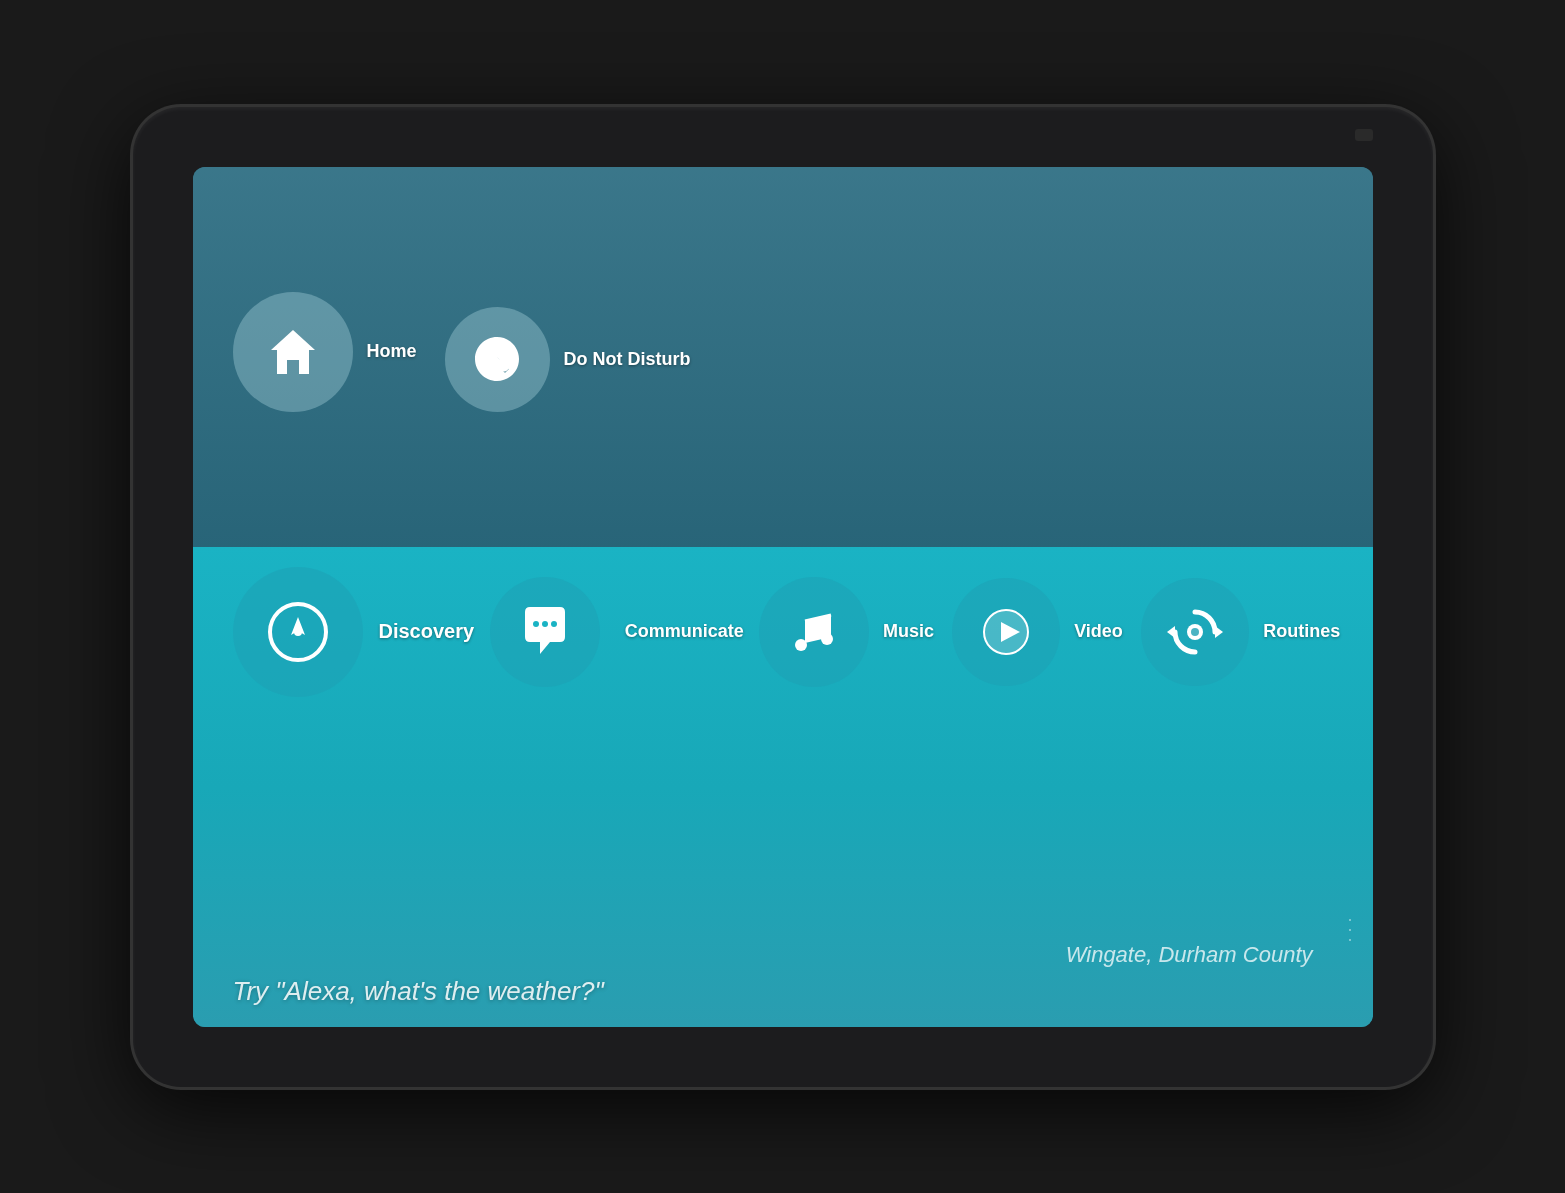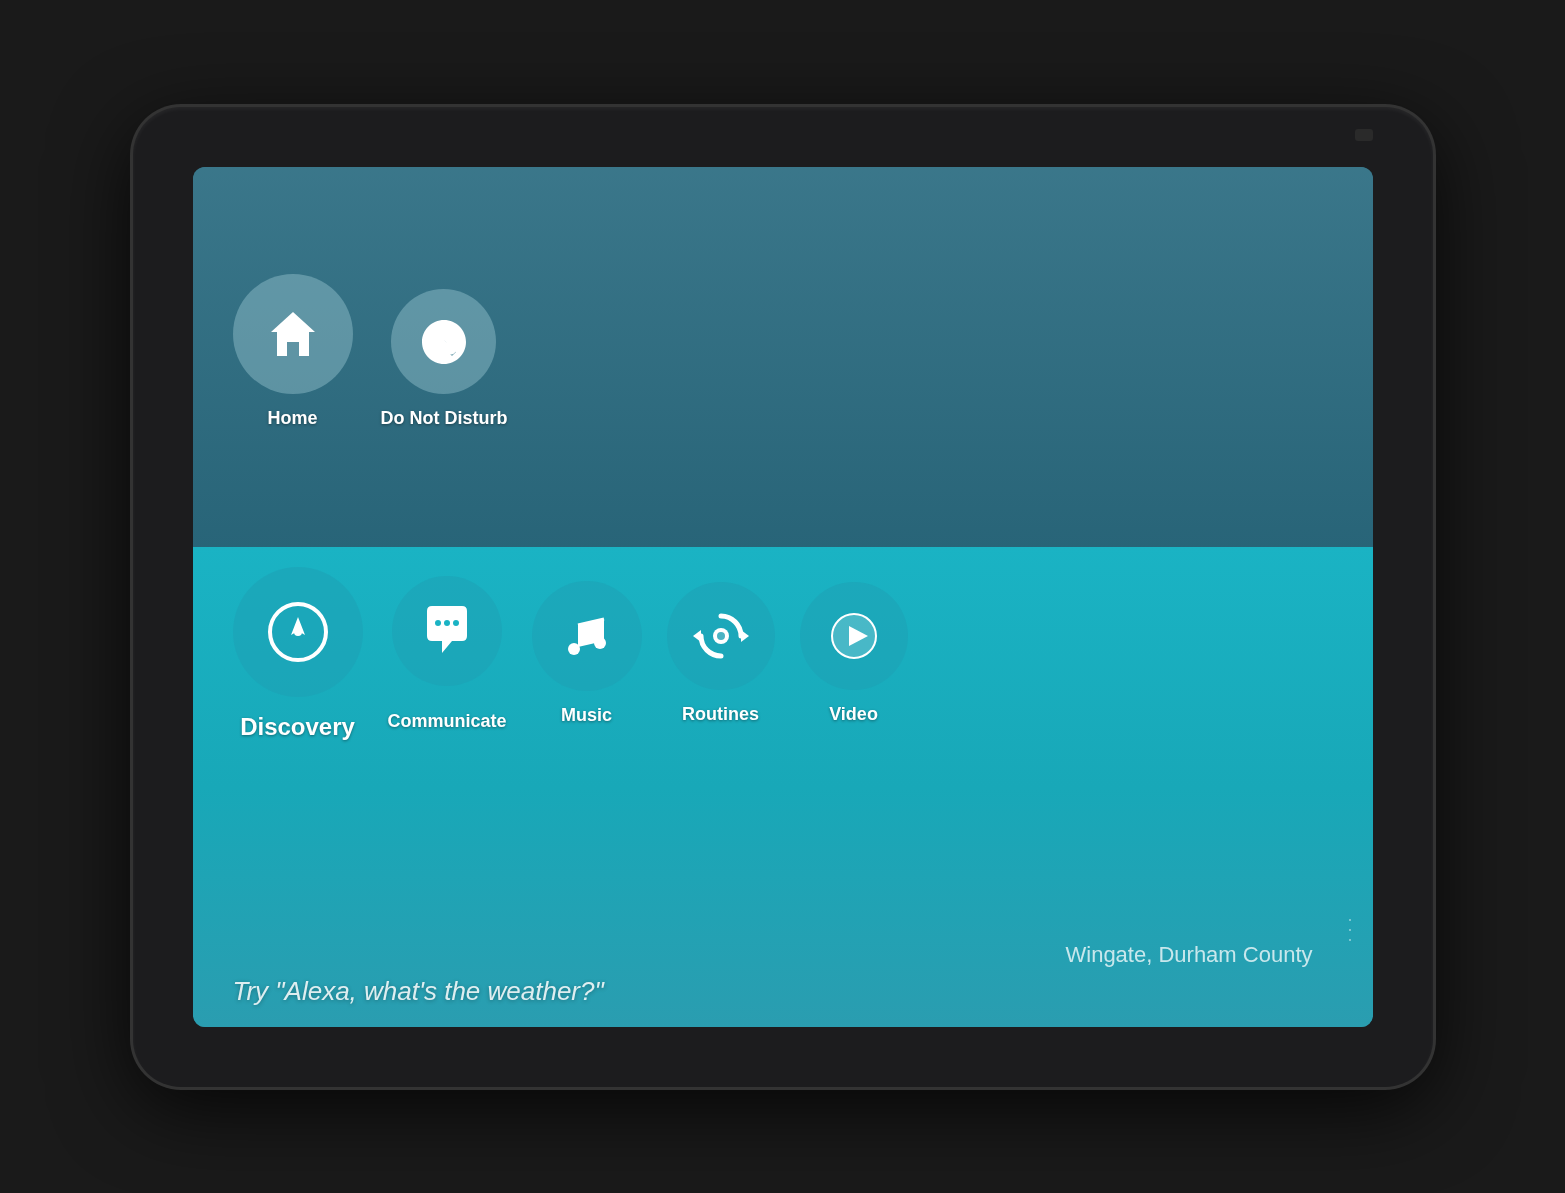--- a/index.html
+++ b/index.html
@@ -67,21 +67,21 @@
     .bottom-section {
       flex: 1;
       background: linear-gradient(180deg, #1ab3c4 0%, #18a8b8 50%, #2a9db0 100%);
       position: relative;
       display: flex;
       flex-direction: column;
     }
 
     .menu-item {
       display: flex;
-      flex-direction: column;
+      flex-direction: row;
       align-items: center;
       gap: 14px;
       cursor: pointer;
       min-width: 100px;
     }
 
     .icon-circle {
       border-radius: 50%;
       display: flex;
       align-items: center;
@@ -134,20 +134,21 @@
     }
 
     .routines-circle {
       width: 110px;
       height: 110px;
     }
 
     .location-text {
       color: rgba(255,255,255,0.75);
       font-size: 22px;
+      font-style: italic;
       text-align: center;
       padding: 10px 0 0 0;
       margin-left: 24px;
     }
 
     .alexa-prompt {
       color: rgba(255,255,255,0.85);
       font-size: 26px;
       font-style: italic;
       font-weight: 300;
@@ -243,21 +244,21 @@
       <div class="bottom-items" style="padding: 20px 40px 0 40px;">
 
         <div class="menu-item" style="gap:16px;">
           <div class="icon-circle discovery-circle">
             <svg width="70" height="70" viewBox="0 0 70 70" fill="white">
               <circle cx="35" cy="35" r="28" fill="none" stroke="white" stroke-width="4"></circle>
               <polygon points="35,20 42,38 35,34 28,38" fill="white"></polygon>
               <circle cx="35" cy="35" r="4" fill="white"></circle>
             </svg>
           </div>
-          <span class="menu-label" style="font-size:24px;">Discovery</span>
+          <span class="menu-label" style="font-size:20px;">Discovery</span>
         </div>
 
         <div class="menu-item" style="gap:25px;">
           <div class="icon-circle communicate-circle" style="width:110px;height:110px;background:rgba(30,160,180,0.5);">
             <svg width="60" height="60" viewBox="0 0 60 60" fill="white">
               <path d="M10 10 Q10 5 15 5 L45 5 Q50 5 50 10 L50 35 Q50 40 45 40 L35 40 L25 52 L25 40 L15 40 Q10 40 10 35 Z"></path>
               <circle cx="21" cy="22" r="3" fill="#1ab3c4"></circle>
               <circle cx="30" cy="22" r="3" fill="#1ab3c4"></circle>
               <circle cx="39" cy="22" r="3" fill="#1ab3c4"></circle>
             </svg>
@@ -270,45 +271,45 @@
             <svg width="58" height="58" viewBox="0 0 58 58" fill="white">
               <path d="M20 40 L20 18 L46 12 L46 34"></path>
               <circle cx="16" cy="42" r="6"></circle>
               <circle cx="42" cy="36" r="6"></circle>
               <line x1="20" y1="18" x2="46" y2="12" stroke="white" stroke-width="3"></line>
             </svg>
           </div>
           <span class="menu-label">Music</span>
         </div>
 
+
+        <div class="menu-item" style="gap:14px;">
+          <div class="icon-circle video-circle" style="width:108px;height:108px;background:rgba(30,160,180,0.5);">
+            <svg width="56" height="56" viewBox="0 0 56 56" fill="white">
+              <circle cx="28" cy="28" r="22" fill="rgba(255,255,255,0.2)" stroke="white" stroke-width="2"></circle>
+              <polygon points="23,18 23,38 42,28" fill="white"></polygon>
+            </svg>
+          </div>
+          <span class="menu-label">Video</span>
+        </div>
 
         <div class="menu-item" style="gap:14px;">
           <div class="icon-circle routines-circle" style="width:108px;height:108px;background:rgba(30,160,180,0.5);">
             <svg width="56" height="56" viewBox="0 0 56 56" fill="white">
               <path d="M28 8 A20 20 0 0 1 48 28" fill="none" stroke="white" stroke-width="5" stroke-linecap="round"></path>
               <path d="M28 48 A20 20 0 0 1 8 28" fill="none" stroke="white" stroke-width="5" stroke-linecap="round"></path>
               <polygon points="48,22 48,34 56,28" fill="white"></polygon>
               <polygon points="8,22 8,34 0,28" fill="white"></polygon>
               <circle cx="28" cy="28" r="8" fill="white"></circle>
               <circle cx="28" cy="28" r="4" fill="rgba(30,160,180,0.8)"></circle>
             </svg>
           </div>
           <span class="menu-label">Routines</span>
         </div>
 
-        <div class="menu-item" style="gap:14px;">
-          <div class="icon-circle video-circle" style="width:108px;height:108px;background:rgba(30,160,180,0.5);">
-            <svg width="56" height="56" viewBox="0 0 56 56" fill="white">
-              <circle cx="28" cy="28" r="22" fill="rgba(255,255,255,0.2)" stroke="white" stroke-width="2"></circle>
-              <polygon points="23,18 23,38 42,28" fill="white"></polygon>
-            </svg>
-          </div>
-          <span class="menu-label">Video</span>
-        </div>
-
       </div>
 
       <div style="flex:1; display:flex; flex-direction:column; justify-content:flex-end; padding: 0 40px 20px;">
         <div style="text-align:right; padding-right:20px; padding-bottom: 8px;">
           <span class="location-text">Wingate, Durham County</span>
         </div>
         <div>
           <span class="alexa-prompt">Try "Alexa, what's the weather?"</span>
         </div>
       </div>

